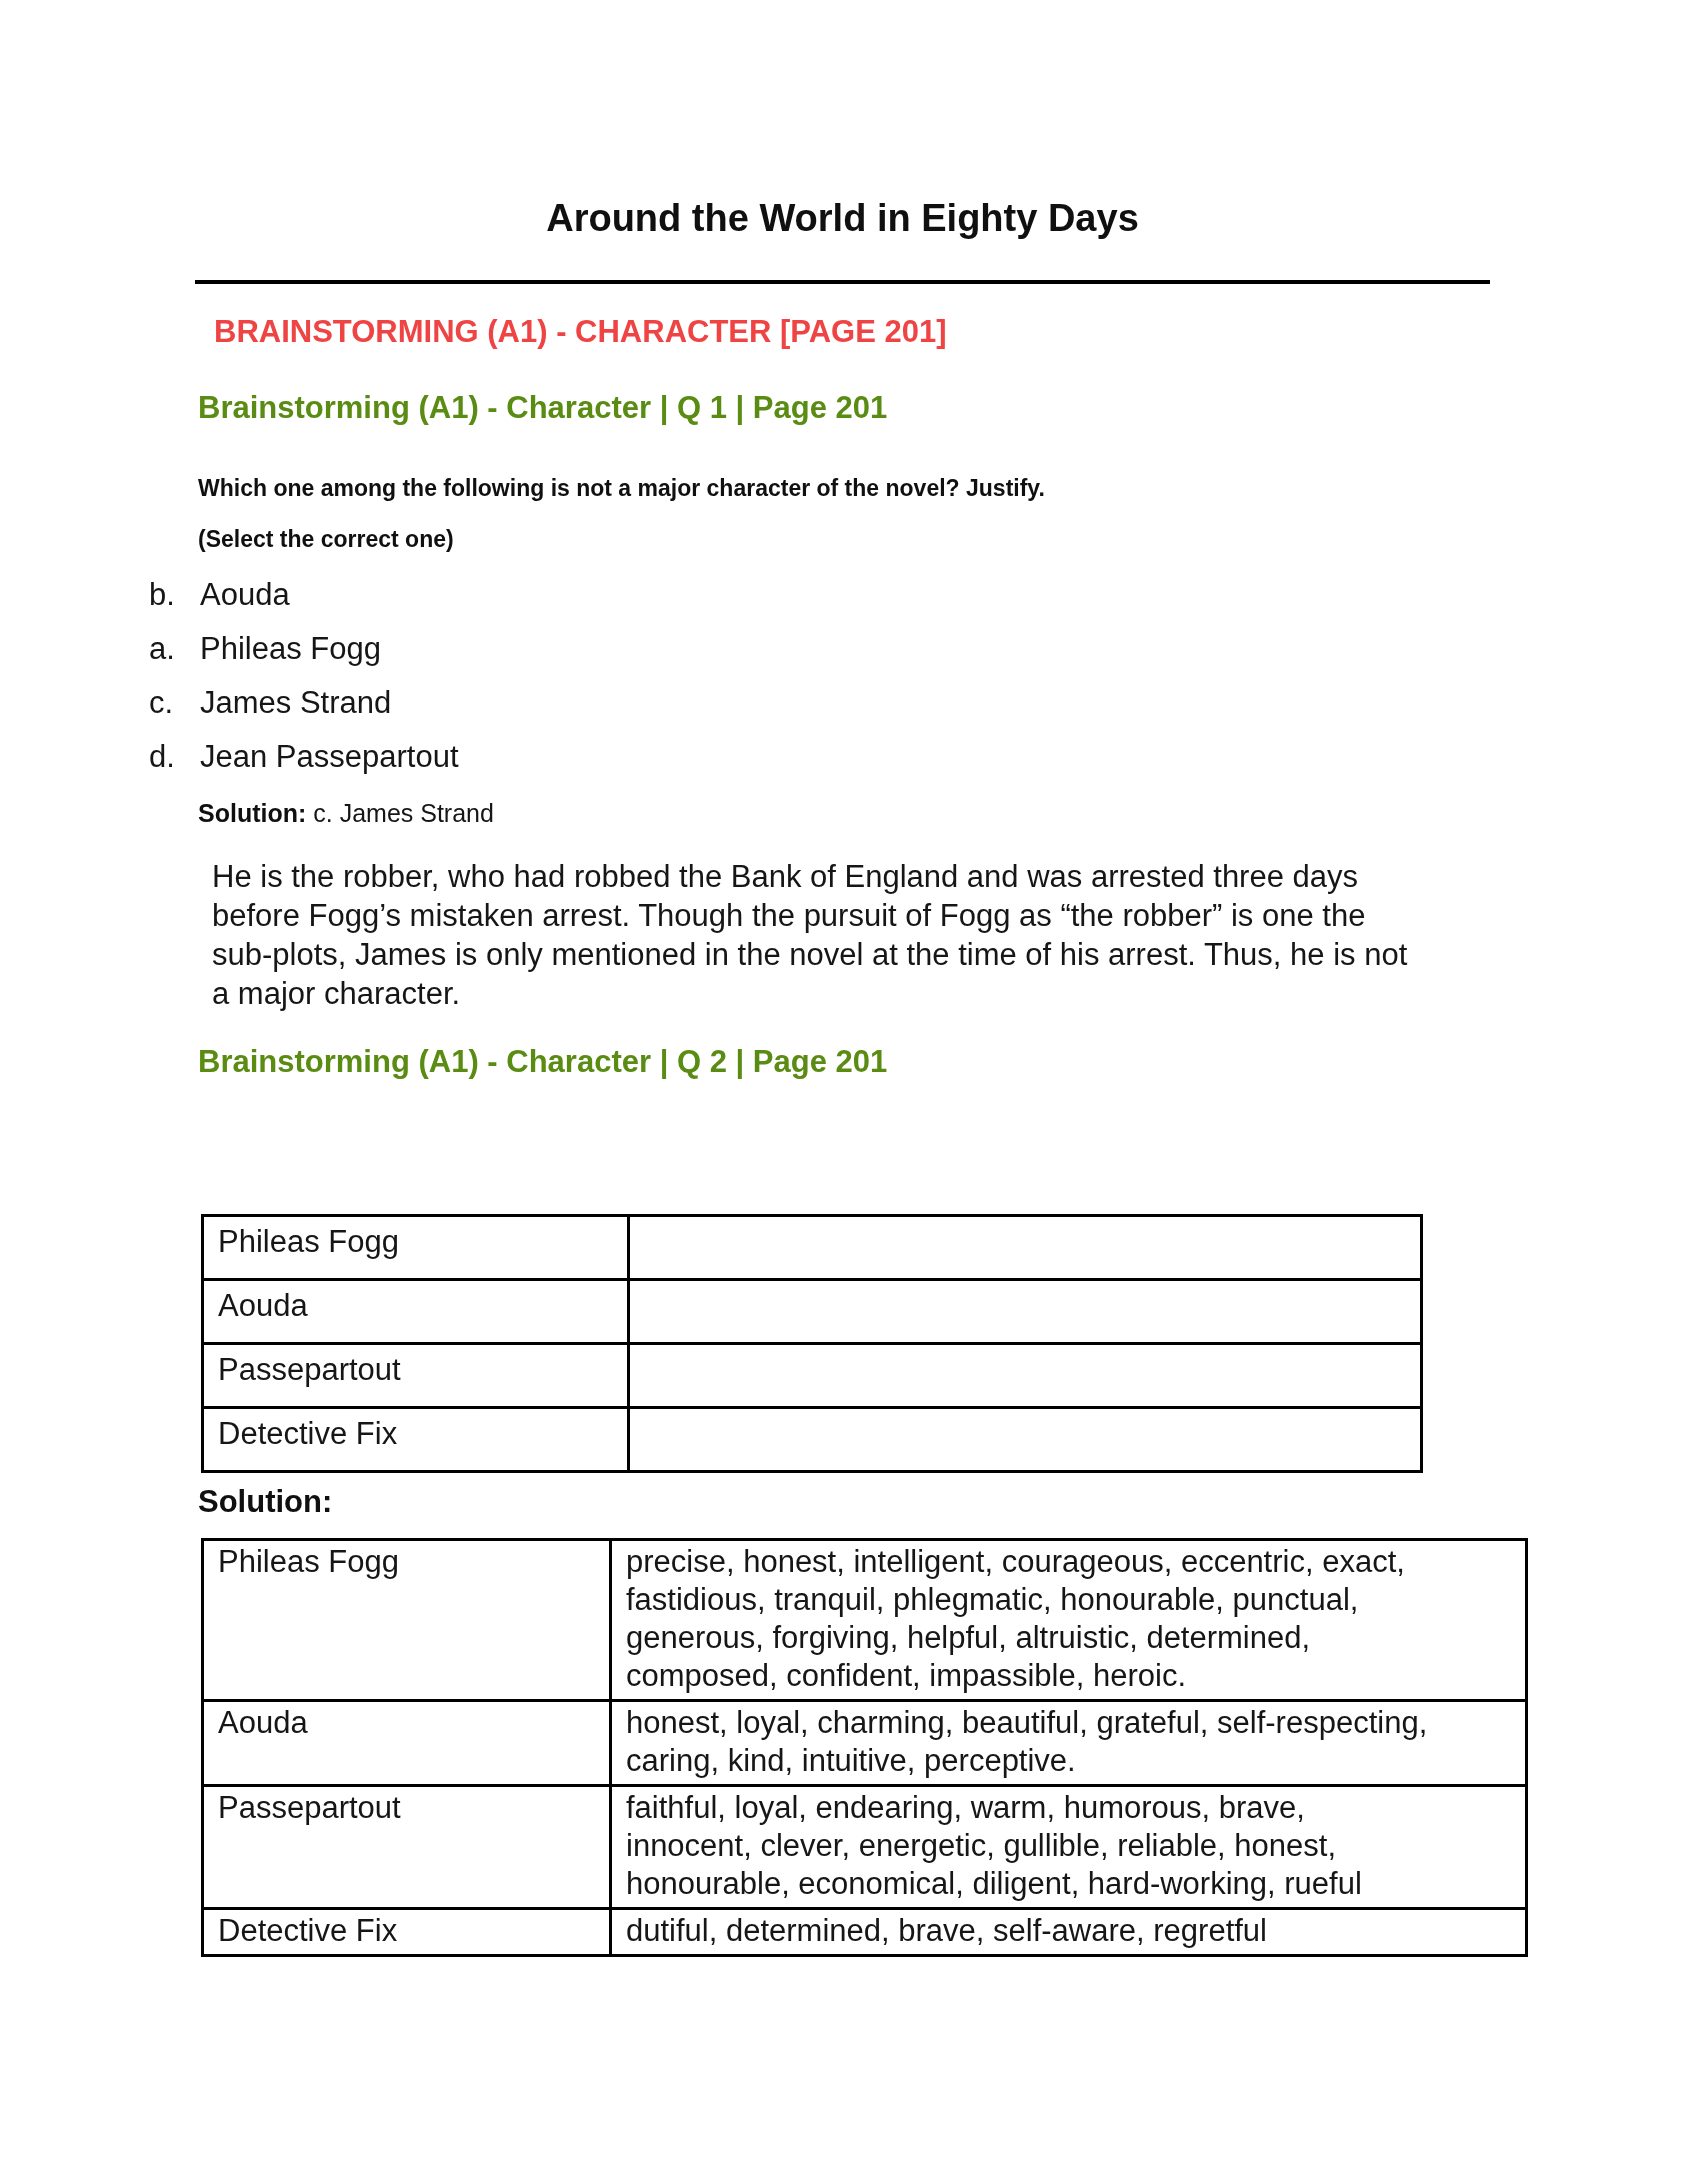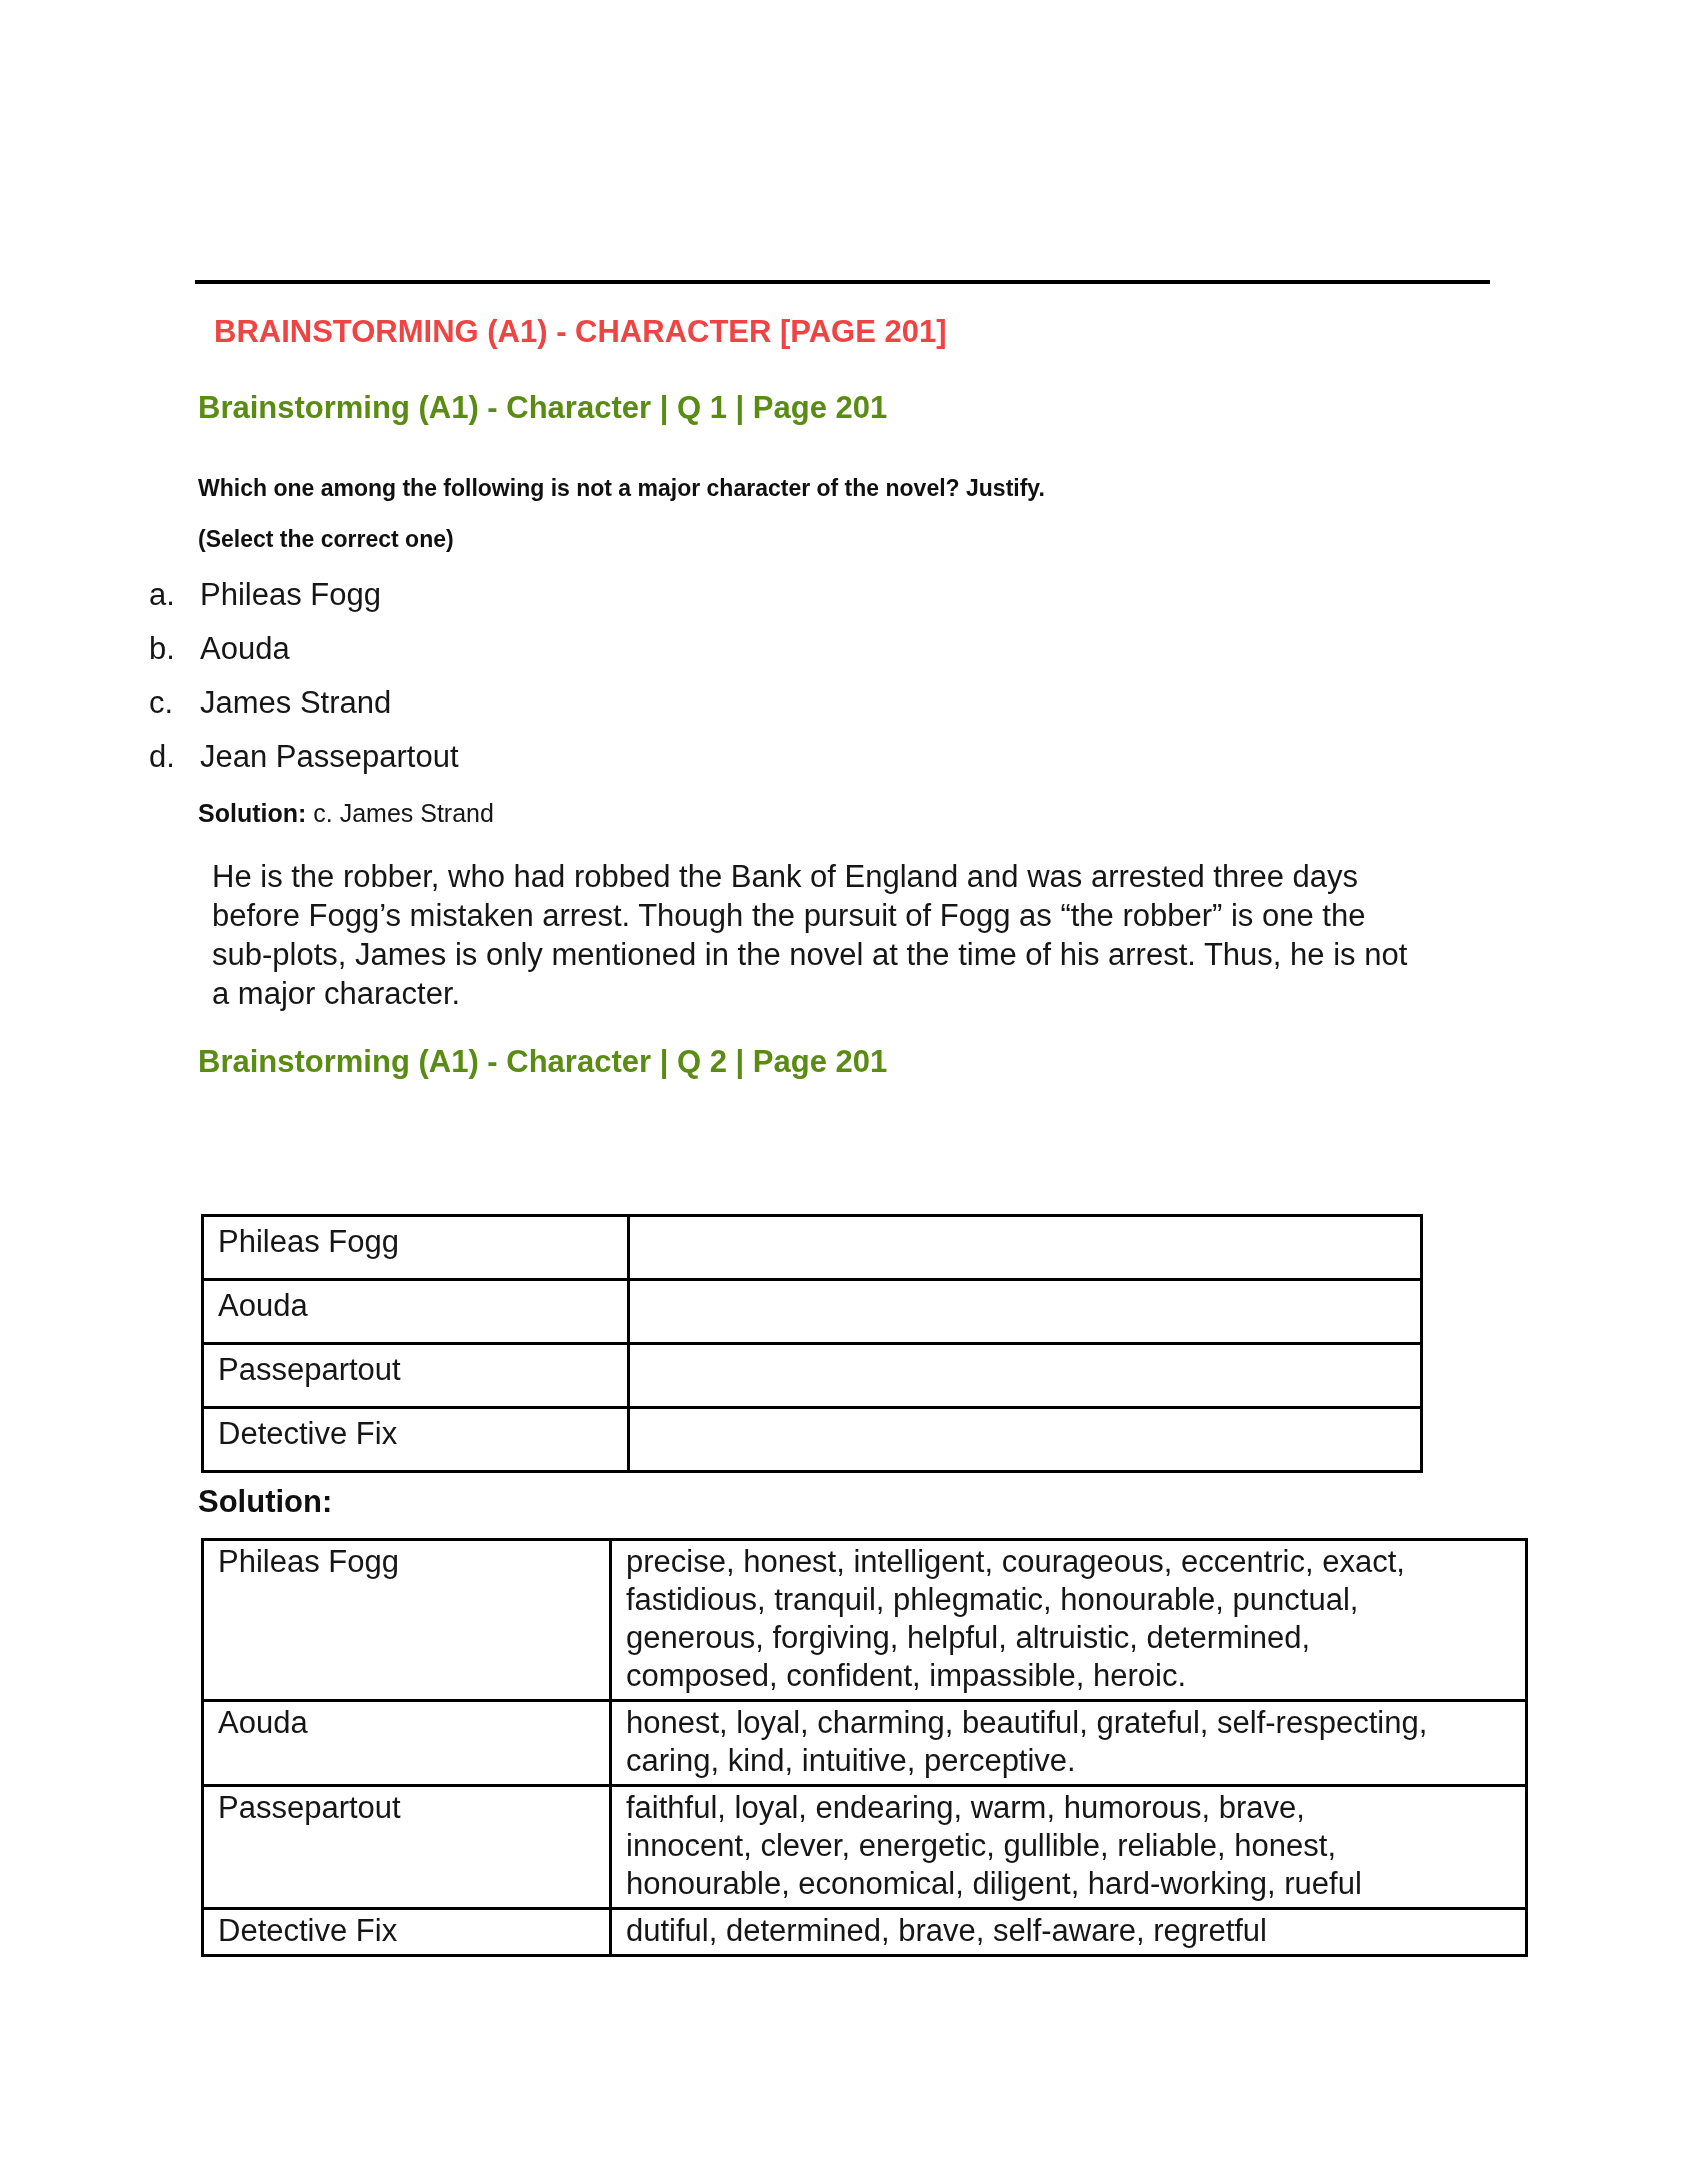--- a/index.html
+++ b/index.html
@@ -44,35 +44,36 @@
   .blank-table .col-char{width:395px;}
   .traits-table{top:1538px;left:201px;width:1327px;}
   .traits-table td{padding:2px 14px 4px;white-space:pre-line;}
   .traits-table .col-char{width:377px;white-space:normal;}
 </style>
 </head>
 <body>
 
 <div class="page">
 
+  <div class="abs doc-title">Around the World in Eighty Days</div>
   <div class="abs title-rule"></div>
 
   <div class="abs section-heading">BRAINSTORMING (A1) - CHARACTER [PAGE 201]</div>
 
   <div class="abs green-heading q1-heading" style="color:#5a8c14;">Brainstorming (A1) - Character | Q 1 | Page 201</div>
 
   <div class="abs question-block q1-question">Which one among the following is not a major character of the novel? Justify.
 (Select the correct one)</div>
 
   <div class="abs options">
     <div class="option-row">
-      <span class="option-letter">a.</span><span>Phileas Fogg</span>
+      <span class="option-letter">b.</span><span>Aouda</span>
     </div>
     <div class="option-row">
-      <span class="option-letter">b.</span><span>Aouda</span>
+      <span class="option-letter">a.</span><span>Phileas Fogg</span>
     </div>
     <div class="option-row">
       <span class="option-letter">c.</span><span>James Strand</span>
     </div>
     <div class="option-row">
       <span class="option-letter">d.</span><span>Jean Passepartout</span>
     </div>
   </div>
 
   <div class="abs solution-line">

